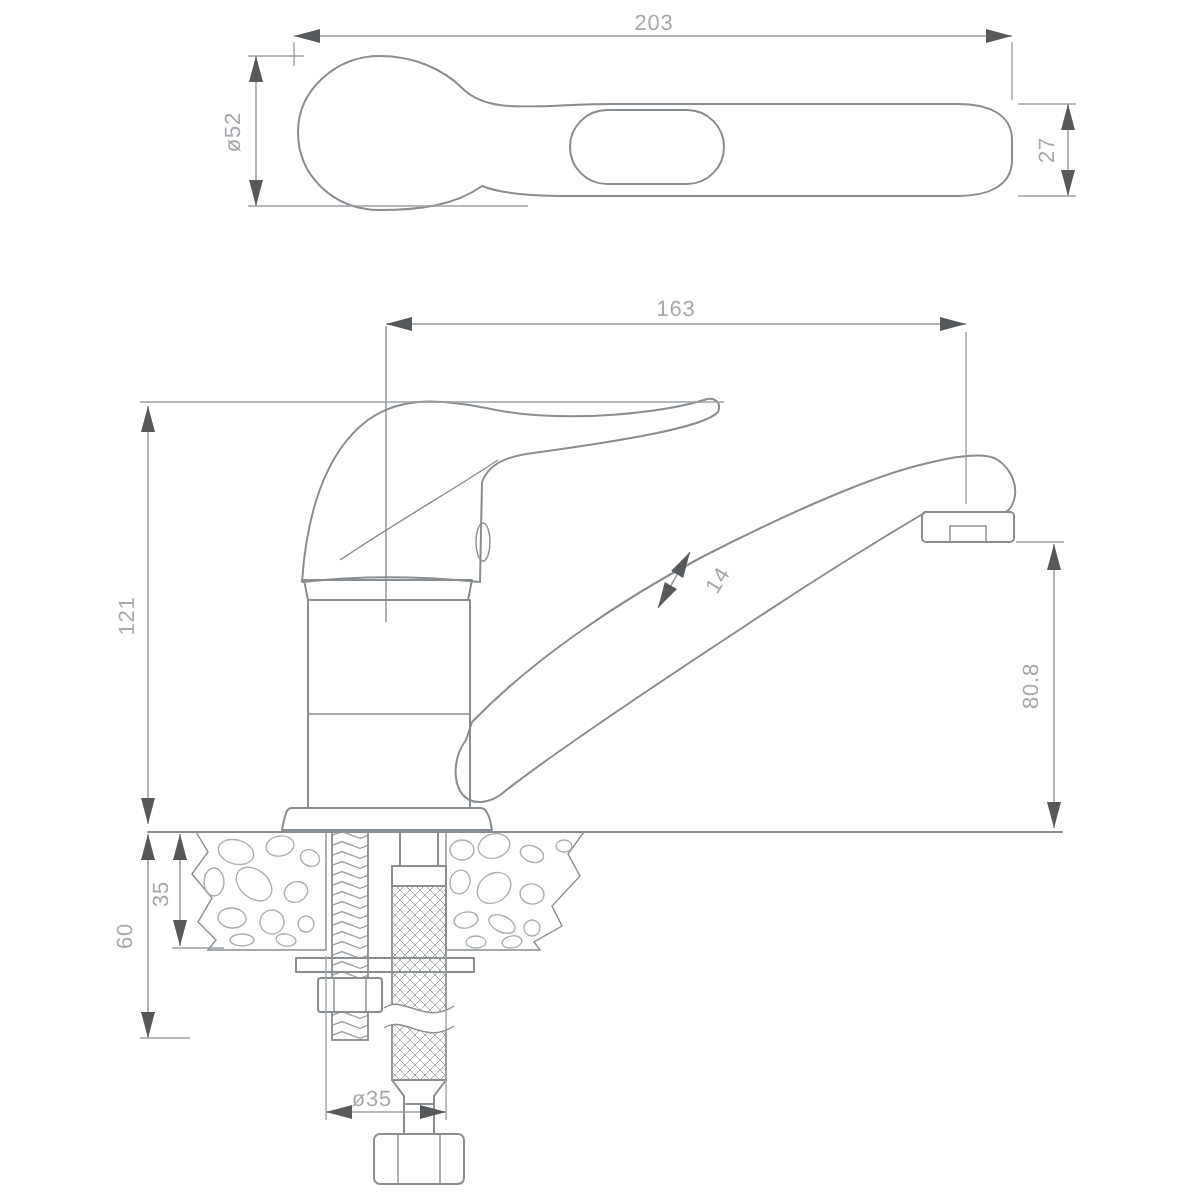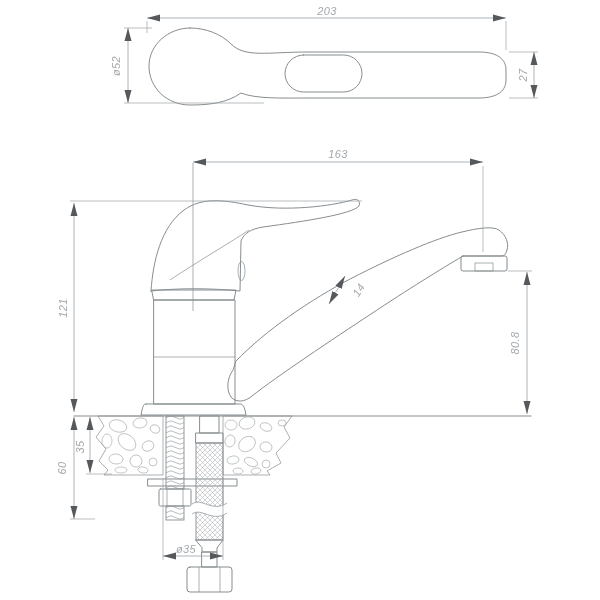--- a/index.html
+++ b/index.html
@@ -3,21 +3,21 @@
 <meta charset="utf-8">
 <style>
   :root{
     --geometry-line:#878d90;
     --dimension-line:#9ba1a6;
     --dimension-text:#a4a8ac;
     --arrowhead:#56595c;
     --background:#ffffff;
   }
   html,body{margin:0;padding:0;background:var(--background);}
-  .stage{width:600px;height:600px;position:relative;background:var(--background);font-style:italic;}
+  .stage{width:600px;height:600px;position:relative;background:var(--background);}
   svg{display:block;}
   .geo{fill:none;stroke:var(--geometry-line);stroke-width:1;stroke-linejoin:round;stroke-linecap:round;}
   .geo-thin{fill:none;stroke:var(--geometry-line);stroke-width:.7;}
   .dim{fill:none;stroke:var(--dimension-line);stroke-width:.8;}
   .ext{fill:none;stroke:var(--dimension-line);stroke-width:.7;}
   .pebble{fill:none;stroke:#aaafb2;stroke-width:.7;}
   text.dimtxt{
     fill:var(--dimension-text);
     font-family:"Liberation Sans","DejaVu Sans",sans-serif;
     font-size:11px;

